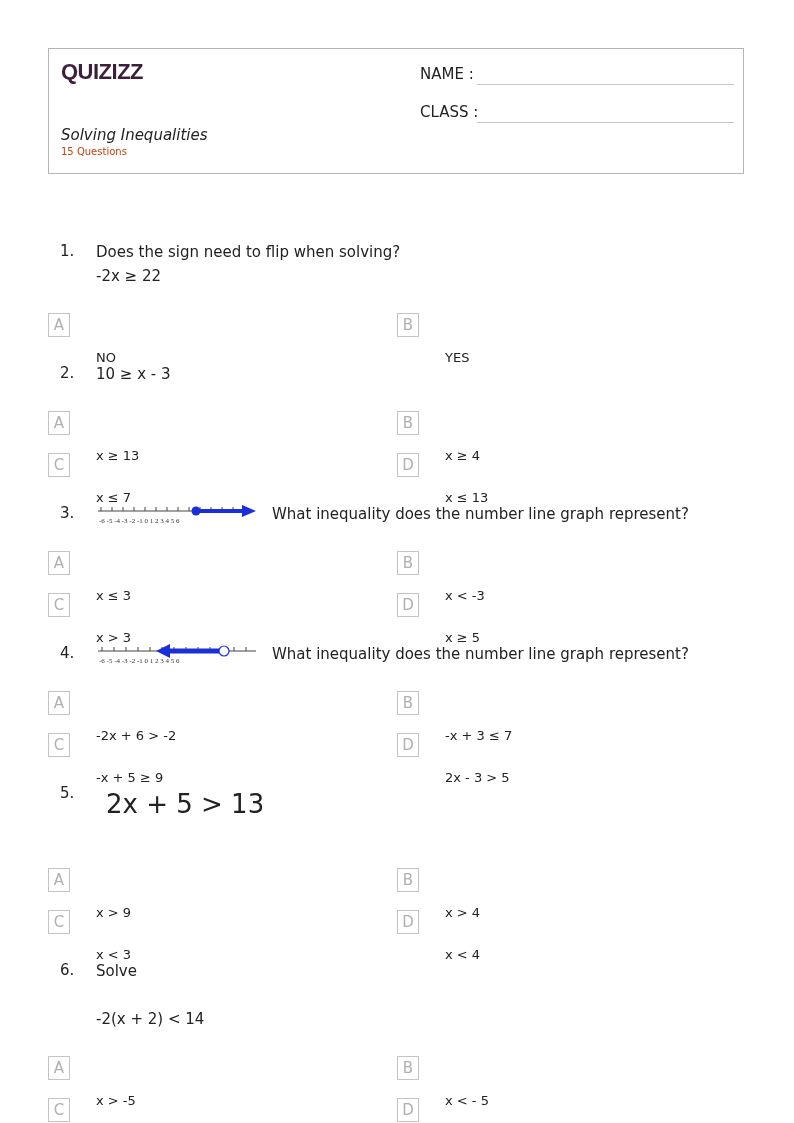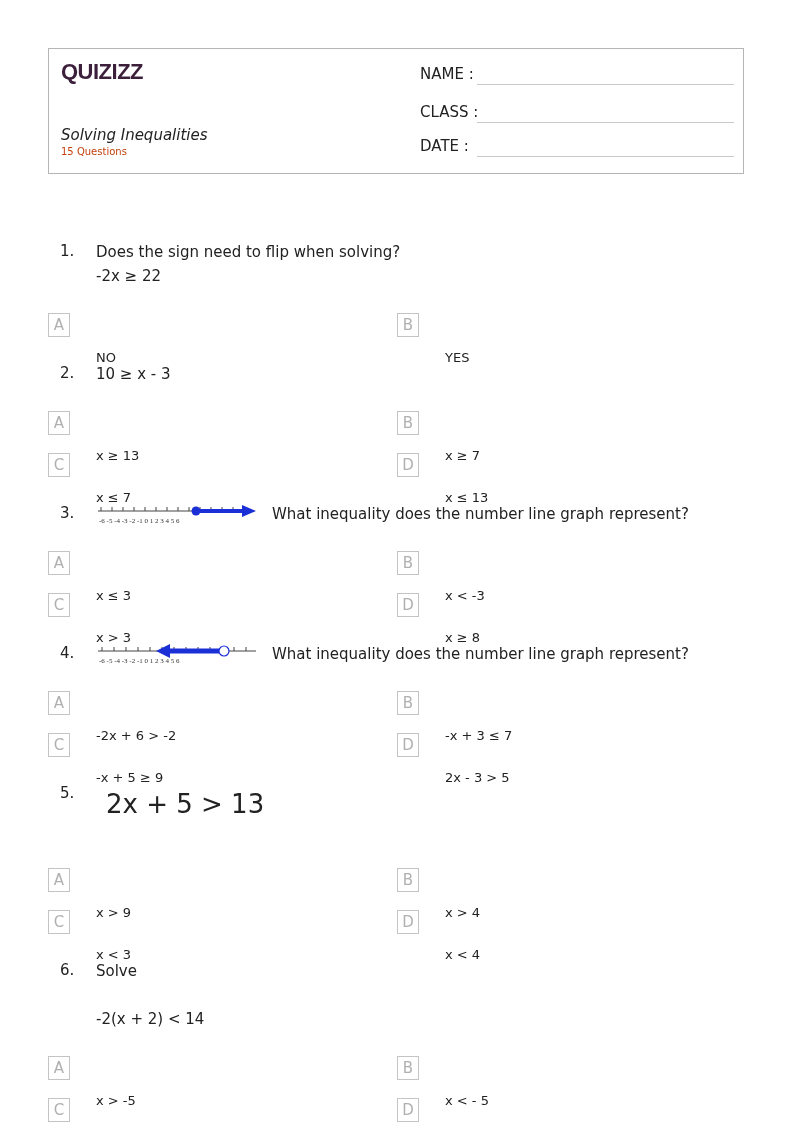--- a/index.html
+++ b/index.html
@@ -33,24 +33,20 @@
   <div class="ws-title">Solving Inequalities</div>
   <div class="ws-count">15 Questions</div>
   <div class="field" style="top:16px">
     <span class="lbl">NAME :</span>
     <span class="line"></span>
   </div>
   <div class="field" style="top:54px">
     <span class="lbl">CLASS :</span>
     <span class="line"></span>
   </div>
-  <div class="field" style="top:88px">
-    <span class="lbl">DATE  :</span>
-    <span class="line"></span>
-  </div>
 </div>
 
 <div class="q">
   <span class="qnum" style="top:242px">1.</span>
   <span class="qtext" style="top:240px">Does the sign need to flip when solving?</span>
   <span class="qtext" style="top:264px">-2x ≥ 22</span>
   <div class="opt" style="left:48px;top:313px">
       <span class="box">A</span>
       <span class="txt">NO</span>
     </div>
@@ -62,21 +58,21 @@
 
 <div class="q">
   <span class="qnum" style="top:364px">2.</span>
   <span class="qtext" style="top:362px">10 ≥ x - 3</span>
   <div class="opt" style="left:48px;top:411px">
       <span class="box">A</span>
       <span class="txt">x ≥ 13</span>
     </div>
   <div class="opt" style="left:397px;top:411px">
       <span class="box">B</span>
-      <span class="txt">x ≥ 7</span>
+      <span class="txt">x ≥ 4</span>
     </div>
   <div class="opt" style="left:48px;top:453px">
       <span class="box">C</span>
       <span class="txt">x ≤ 7</span>
     </div>
   <div class="opt" style="left:397px;top:453px">
       <span class="box">D</span>
       <span class="txt">x ≤ 13</span>
     </div>
 </div>
@@ -113,21 +109,21 @@
   <div class="opt" style="left:397px;top:551px">
       <span class="box">B</span>
       <span class="txt">x &lt; -3</span>
     </div>
   <div class="opt" style="left:48px;top:593px">
       <span class="box">C</span>
       <span class="txt">x &gt; 3</span>
     </div>
   <div class="opt" style="left:397px;top:593px">
       <span class="box">D</span>
-      <span class="txt">x ≥ 8</span>
+      <span class="txt">x ≥ 5</span>
     </div>
 </div>
 
 <div class="q">
   <span class="qnum" style="top:644px">4.</span>
   <svg class="numline" style="top:641px" viewBox="0 0 162 26">
     <line x1="2" y1="10" x2="160" y2="10" stroke="#444" stroke-width="1"></line>
     <g stroke="#444" stroke-width="1">
       <line x1="6" y1="6" x2="6" y2="10"></line>
         <line x1="18" y1="6" x2="18" y2="10"></line>

